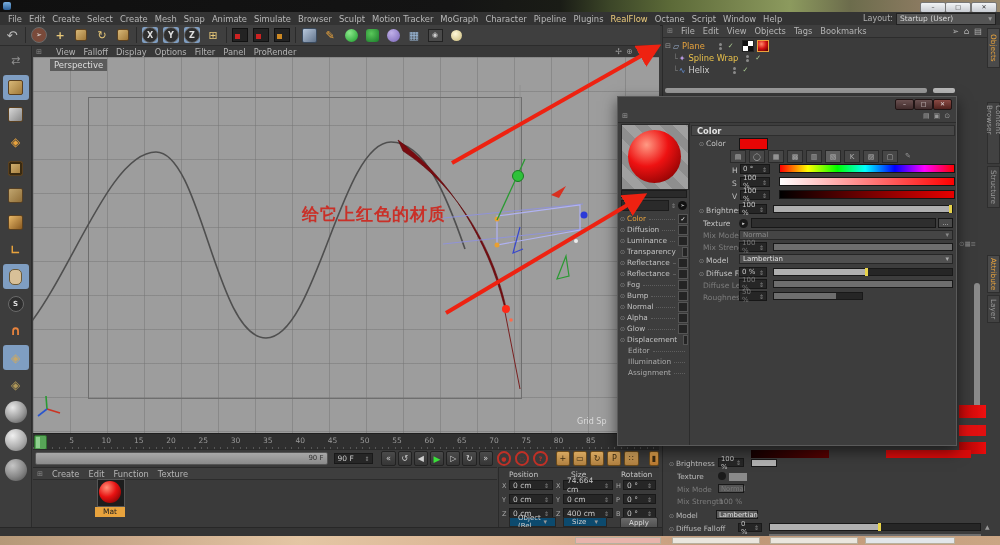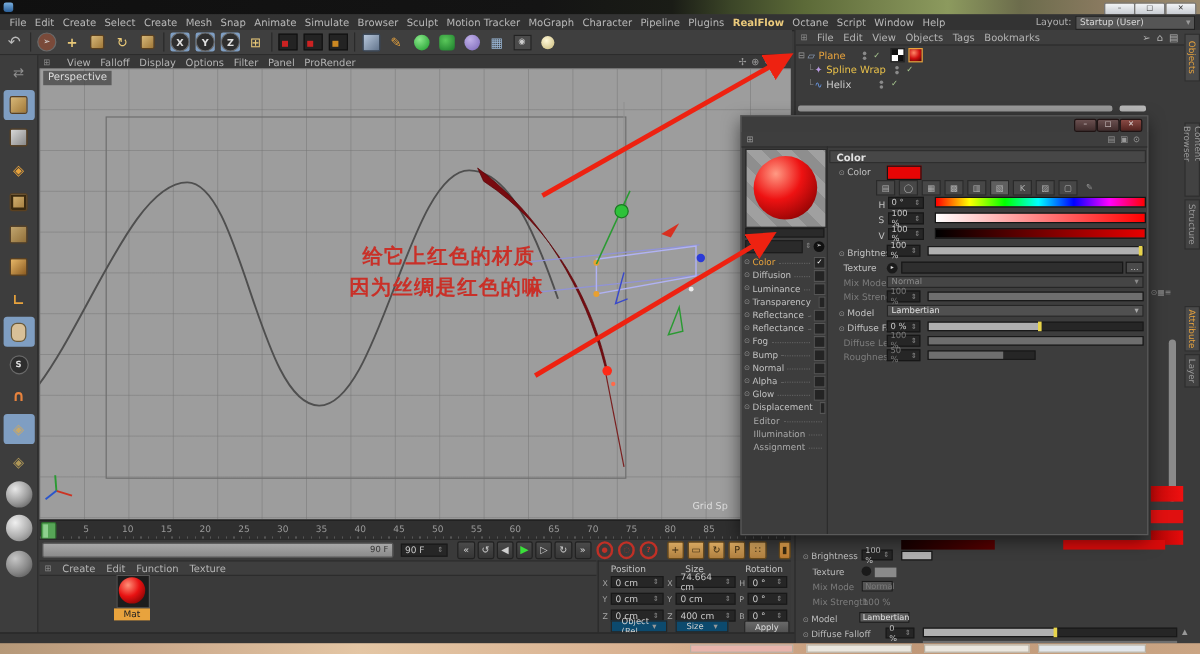--- a/index.html
+++ b/index.html
@@ -11,21 +11,21 @@
     background:linear-gradient(90deg,#101010 0%,#141414 45%,#1a1c16 56%,#3c4628 61%,#5c6a38 67%,#75824c 73%,#8c9a5e 79%,#6c6c4c 85%,#8a7a60 92%,#9a8a6e 100%);}
   #titlebar .appicon{position:absolute;left:3px;top:2px;width:8px;height:8px;border-radius:2px;
     background:linear-gradient(#7ab0e0,#2a5f98);}
   #titlebar .ttl{position:absolute;left:15px;top:1px;font-size:8.5px;color:#e6e6e6;white-space:nowrap;text-shadow:0 1px 1px #000;}
   .winbtn{position:absolute;top:2px;height:9px;width:24px;border:1px solid #777;border-radius:2px;
     background:linear-gradient(#f2f4f6,#c8ccd2);color:#333;font-size:6px;line-height:8px;text-align:center;}
   
   #menubar{left:0;top:12px;width:1000px;height:13px;background:#333;border-bottom:1px solid #262626;display:flex;align-items:center;}
   #main-menu{display:flex;gap:7px;margin-left:8px;}
   #main-menu span{font-size:8.4px;color:#b8b8b8;white-space:nowrap;}
-  #main-menu span:nth-child(17){color:#eccb7c;font-weight:bold;text-align:center;}
+  #main-menu span:nth-child(17){color:#eccb7c;font-weight:normal;text-align:center;}
   #layout-ctl{margin-left:auto;margin-right:4px;display:flex;align-items:center;gap:3px;}
   #layout-ctl .lab{color:#b0b0b0;font-size:8px;}
   #layout-ctl .dd{width:92px;height:10px;background:#555;border:1px solid #222;color:#d8d8d8;
     display:flex;align-items:center;justify-content:space-between;padding:0 3px;font-size:7.5px;}
   
   #toolbar{left:0;top:25px;width:660px;height:21px;background:#3f3f3f;border-bottom:1px solid #2c2c2c;
     display:flex;align-items:center;gap:5px;padding-left:4px;box-sizing:border-box;}
   .tbi{width:16px;height:16px;display:flex;align-items:center;justify-content:center;font-size:11px;flex:none;}
   .tbsep{width:1px;height:16px;background:#2a2a2a;flex:none;}
   .circ{width:14px;height:14px;border-radius:50%;background:#2e2e2e;border:1px solid #6a6a6a;
@@ -44,21 +44,21 @@
   #viewport{left:33px;top:46px;width:626px;height:387px;}
   #vp-menubar{position:absolute;left:0;top:0;width:626px;height:11px;background:#383838;border-bottom:1px solid #2a2a2a;display:flex;align-items:center;}
   #vp-menu{display:flex;gap:8px;margin-left:14px;}
   #vp-menu span{font-size:8.3px;color:#b4b4b4;}
   .vp-icons{margin-left:auto;margin-right:4px;display:flex;gap:4px;}
   .vp-icons span{font-size:8px;color:#999;}
   #vp-canvas{position:absolute;left:0;top:11px;width:626px;height:376px;background-color:#9d9d9d;
     background-image:linear-gradient(to right,rgba(118,118,118,.5) 1px,transparent 1px),
                      linear-gradient(to bottom,rgba(118,118,118,.5) 1px,transparent 1px);
     background-size:37px 34px;overflow:hidden;}
-  #vp-label{position:absolute;left:3px;top:2px;background:rgba(70,70,70,.75);color:#ddd;font-size:8.5px;padding:1px 4px;}
+  #vp-label{position:absolute;left:17px;top:2px;background:rgba(70,70,70,.75);color:#ddd;font-size:8.5px;padding:1px 4px;}
   #grid-label{position:absolute;left:544px;top:360px;color:#dcdcdc;font-size:8px;}
   #cn-note{position:absolute;left:258px;top:144px;color:#c93028;font-size:17px;font-weight:bold;line-height:26px;letter-spacing:1px;}
   #cn-note .l1{margin-left:11px;}
   
   #timeline{left:33px;top:433px;width:626px;height:16px;background:#2f2f2f;border-top:1px solid #1f1f1f;}
   #ruler-ticks{position:absolute;left:0;top:0;width:626px;height:16px;}
   #ruler-ticks .tick{position:absolute;top:2px;font-size:7.5px;color:#9a9a9a;}
   #ruler-minor{position:absolute;left:0;bottom:0;width:626px;height:3px;
     background-image:repeating-linear-gradient(90deg,rgba(160,160,160,.35) 0 1px,transparent 1px 6.46px);}
   #playhead{position:absolute;left:1px;top:1px;width:11px;height:13px;background:#57a557;border:1px solid #2f6f2f;border-radius:2px;}
@@ -376,21 +376,20 @@
         <g stroke-width="1.6">
           <line x1="14" y1="352" x2="27" y2="356" stroke="#cc3322"></line>
           <line x1="14" y1="352" x2="13" y2="339" stroke="#2a9a32"></line>
           <line x1="14" y1="352" x2="5" y2="359" stroke="#2a55cc"></line>
         </g>
       </svg>
       <div id="vp-label">Perspective</div>
       <div id="grid-label">Grid Sp</div>
       <div id="cn-note">
         <div class="l1">给它上红色的材质</div>
-        <div class="l2">因为丝绸是红色的嘛</div>
       </div>
     </div>
   </div>
 
   <div id="timeline" class="abs">
     <div id="ruler-ticks">
         <span class="tick" style="left: 4px;">0</span>
         <span class="tick" style="left: 36.3px;">5</span>
         <span class="tick" style="left: 68.6px;">10</span>
         <span class="tick" style="left: 100.9px;">15</span>

